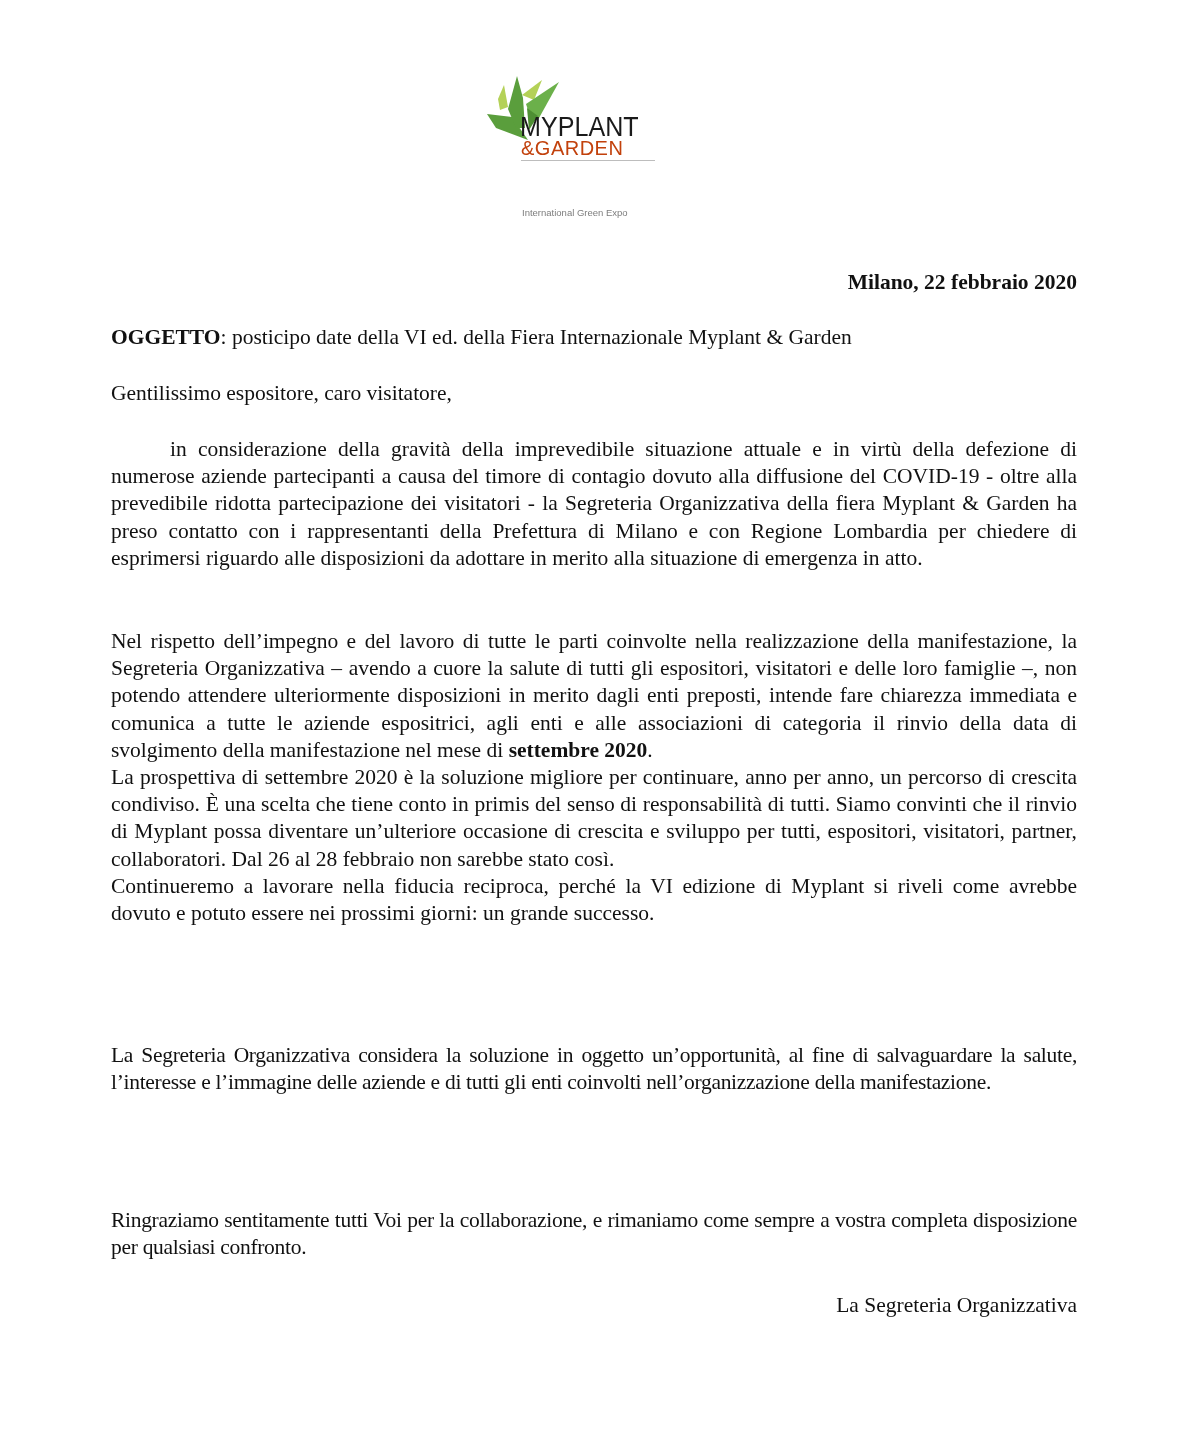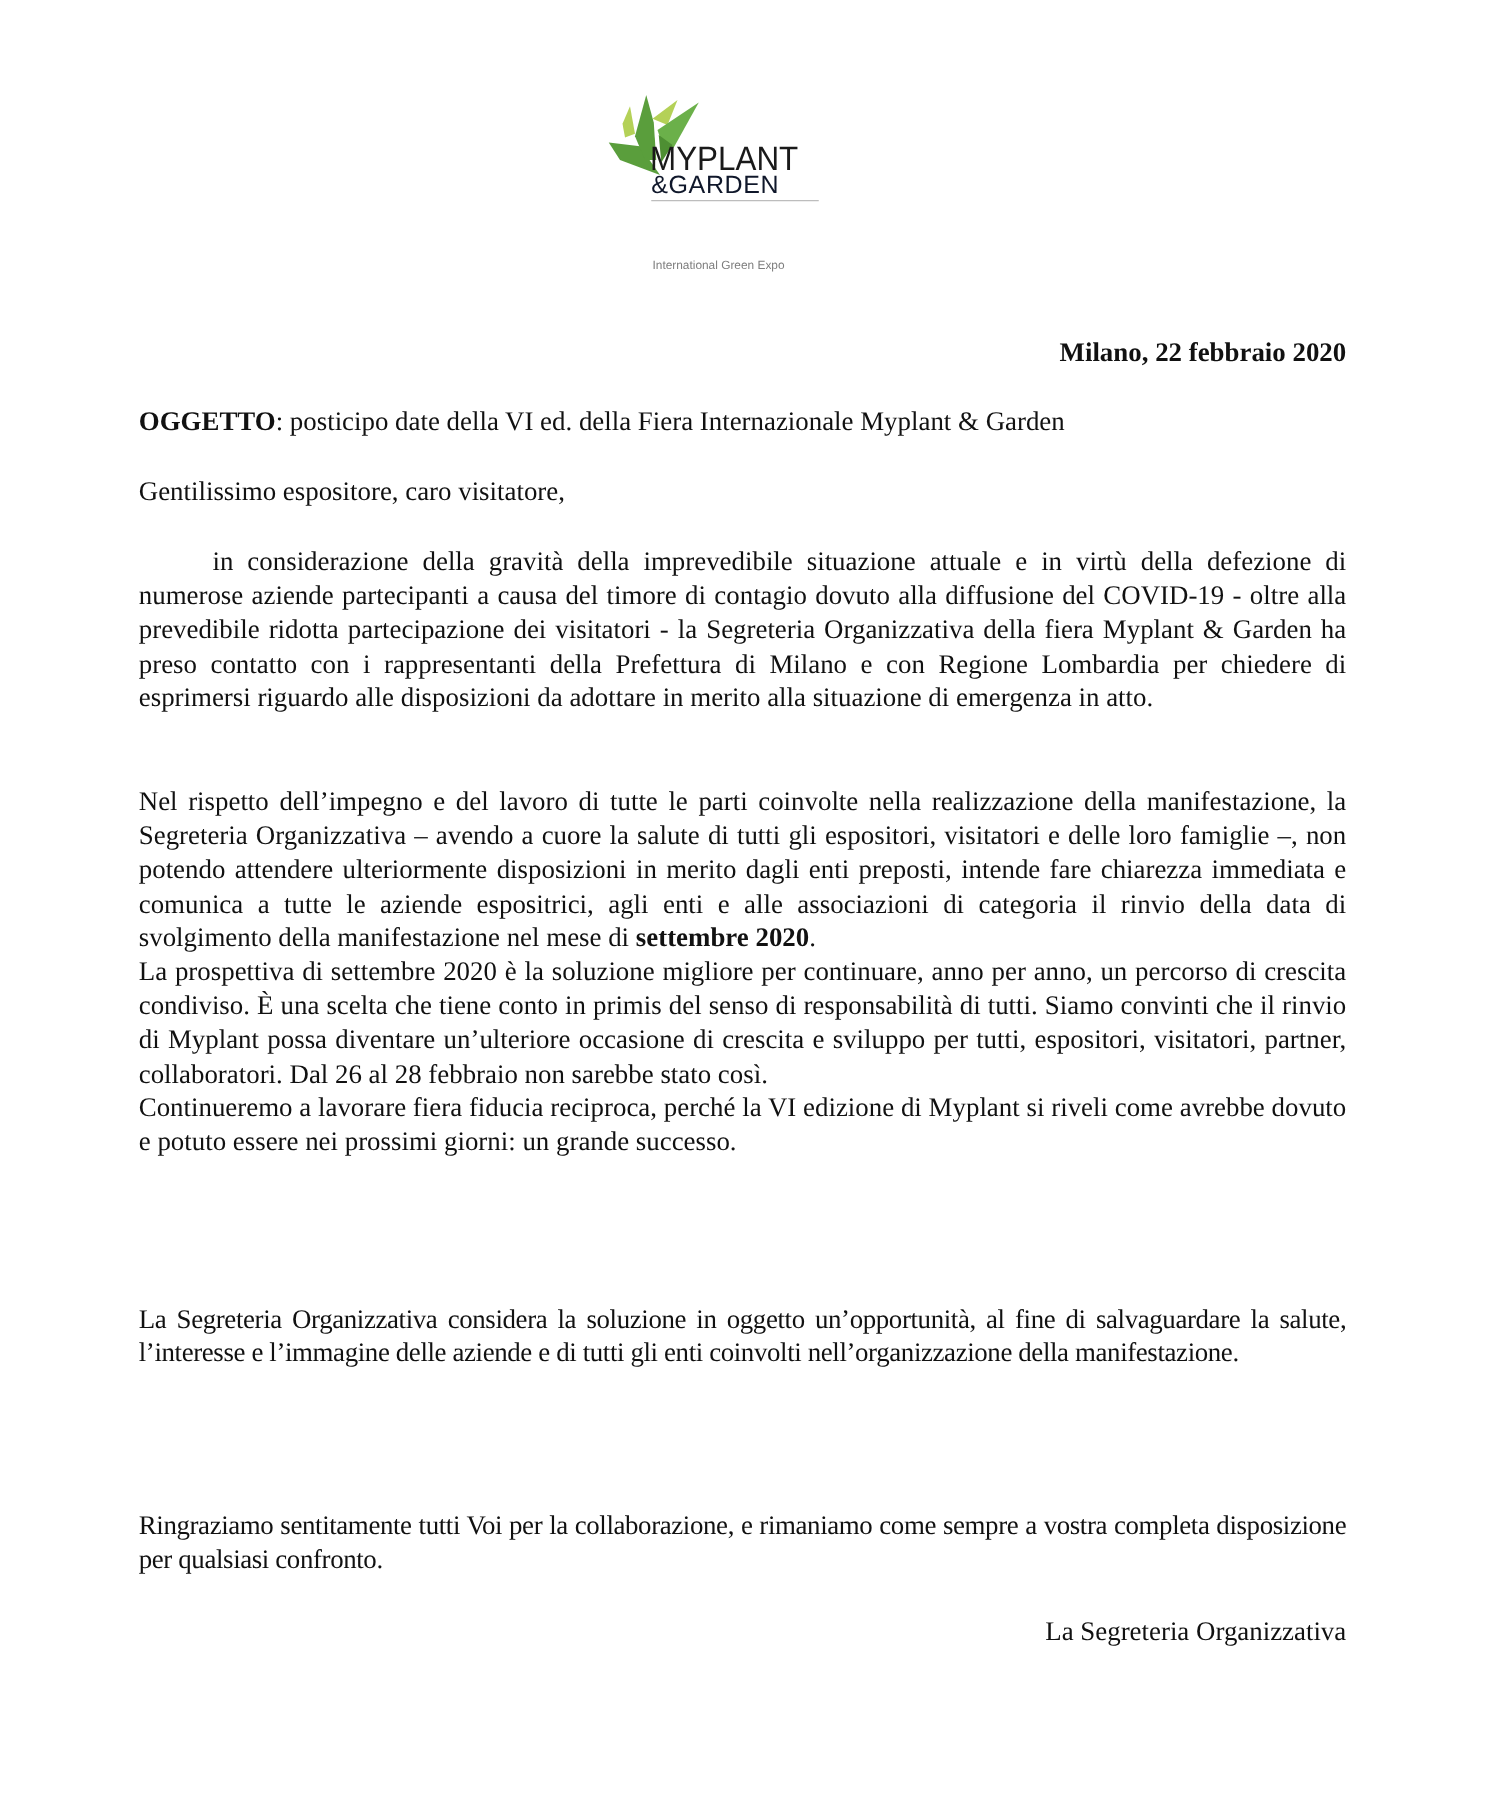--- a/index.html
+++ b/index.html
@@ -41,21 +41,21 @@
       white-space: nowrap;
       transform: scaleX(0.93);
       transform-origin: left top;
     }
     .logo .brand-2 {
       position: absolute;
       left: 35px;
       top: 61px;
       font-family: "Liberation Sans", "DejaVu Sans", sans-serif;
       font-size: 20px;
-      color: #0f172a;
+      color: #c2410c;
       line-height: 22px;
       white-space: nowrap;
       letter-spacing: 0.5px;
     }
     .logo .rule {
       position: absolute;
       left: 35px;
       top: 84px;
       width: 134px;
       height: 1px;
@@ -153,21 +153,21 @@
 
   <div class="greeting">Gentilissimo espositore, caro visitatore,</div>
 
   <div class="block p1">
     <p>in considerazione della gravità della imprevedibile situazione attuale e in virtù della defezione di numerose aziende partecipanti a causa del timore di contagio dovuto alla diffusione del COVID-19 - oltre alla prevedibile ridotta partecipazione dei visitatori - la Segreteria Organizzativa della fiera Myplant &amp; Garden ha preso contatto con i rappresentanti della Prefettura di Milano e con Regione Lombardia per chiedere di esprimersi riguardo alle disposizioni da adottare in merito alla situazione di emergenza in atto.</p>
   </div>
 
   <div class="block p2">
     <p><span>Nel rispetto dell’impegno e del lavoro di tutte le parti coinvolte nella realizzazione della manifestazione, la Segreteria Organizzativa – avendo a cuore la salute di tutti gli espositori, visitatori e delle loro famiglie –, non potendo attendere ulteriormente disposizioni in merito dagli enti preposti, intende fare chiarezza immediata e comunica a tutte le aziende espositrici, agli enti e alle associazioni di categoria il rinvio della data di svolgimento della manifestazione nel mese di </span><b>settembre 2020</b><span>.</span></p>
     <p>La prospettiva di settembre 2020 è la soluzione migliore per continuare, anno per anno, un percorso di crescita condiviso. È una scelta che tiene conto in primis del senso di responsabilità di tutti. Siamo convinti che il rinvio di Myplant possa diventare un’ulteriore occasione di crescita e sviluppo per tutti, espositori, visitatori, partner, collaboratori. Dal 26 al 28 febbraio non sarebbe stato così.</p>
-    <p>Continueremo a lavorare fiera fiducia reciproca, perché la VI edizione di Myplant si riveli come avrebbe dovuto e potuto essere nei prossimi giorni: un grande successo.</p>
+    <p>Continueremo a lavorare nella fiducia reciproca, perché la VI edizione di Myplant si riveli come avrebbe dovuto e potuto essere nei prossimi giorni: un grande successo.</p>
   </div>
 
   <div class="block p3">
     <p>La Segreteria Organizzativa considera la soluzione in oggetto un’opportunità, al fine di salvaguardare la salute, l’interesse e l’immagine delle aziende e di tutti gli enti coinvolti nell’organizzazione della manifestazione.</p>
   </div>
 
   <div class="block p4">
     <p>Ringraziamo sentitamente tutti Voi per la collaborazione, e rimaniamo come sempre a vostra completa disposizione per qualsiasi confronto.</p>
   </div>
 

